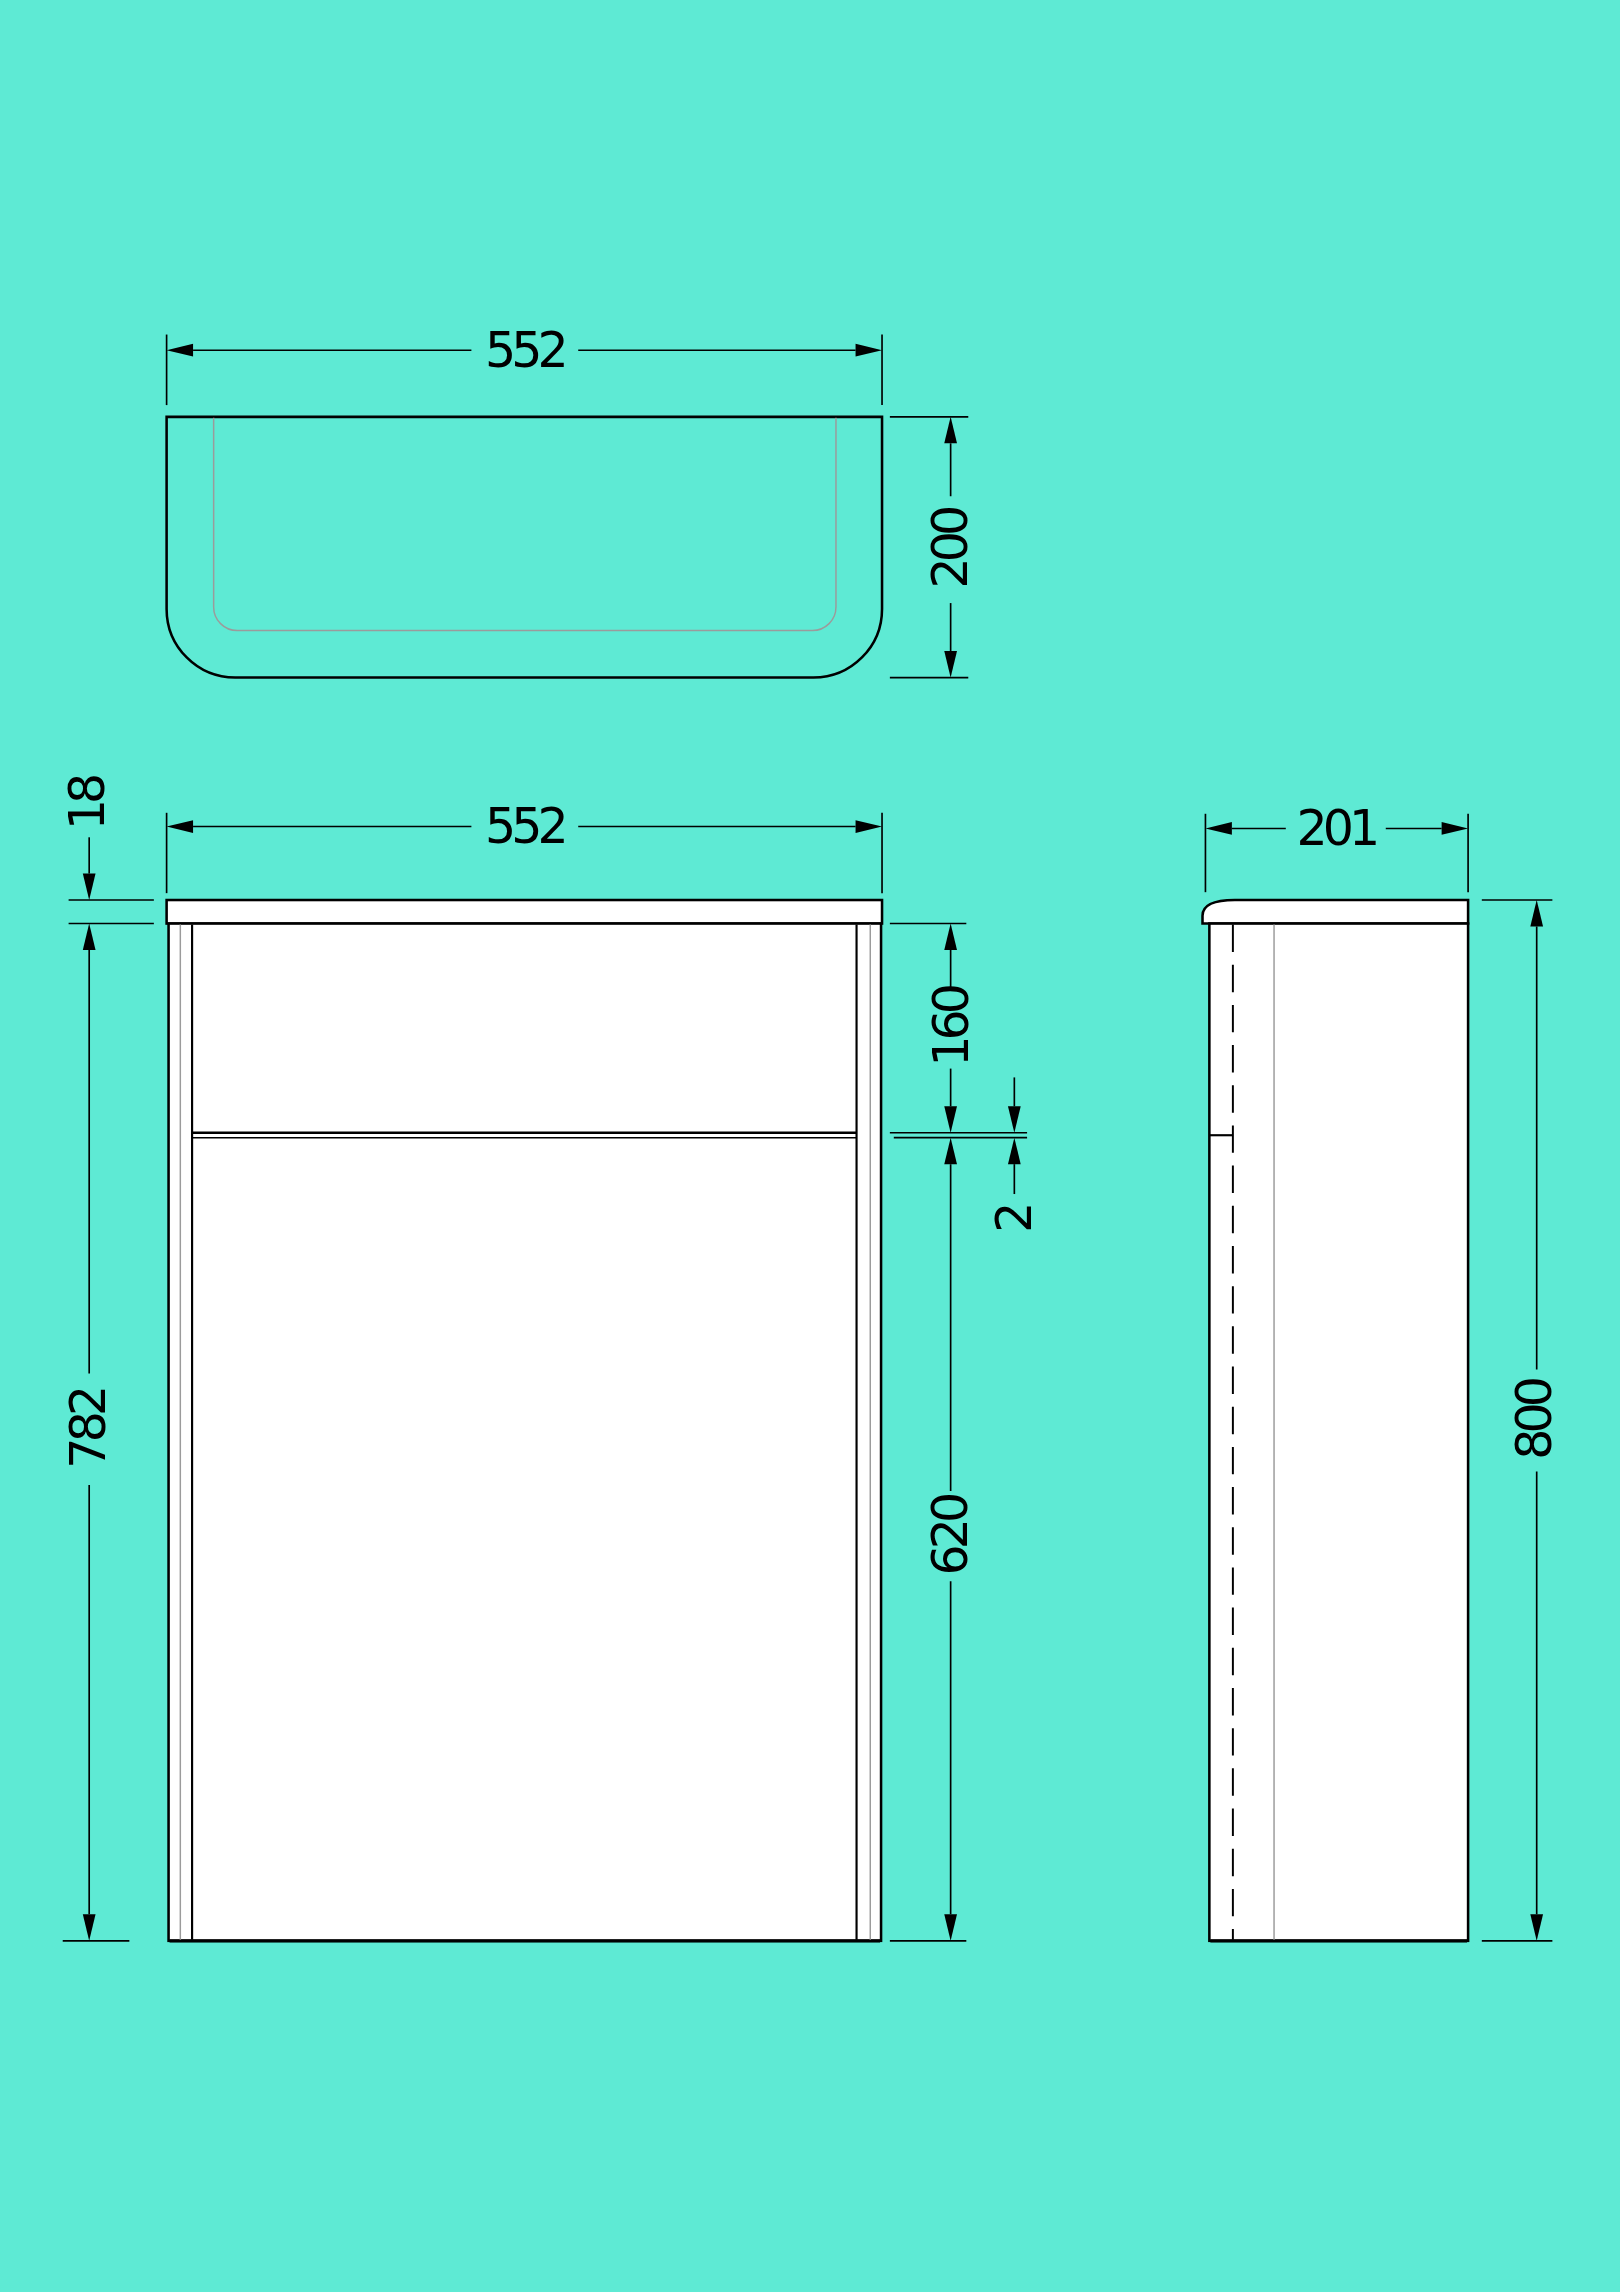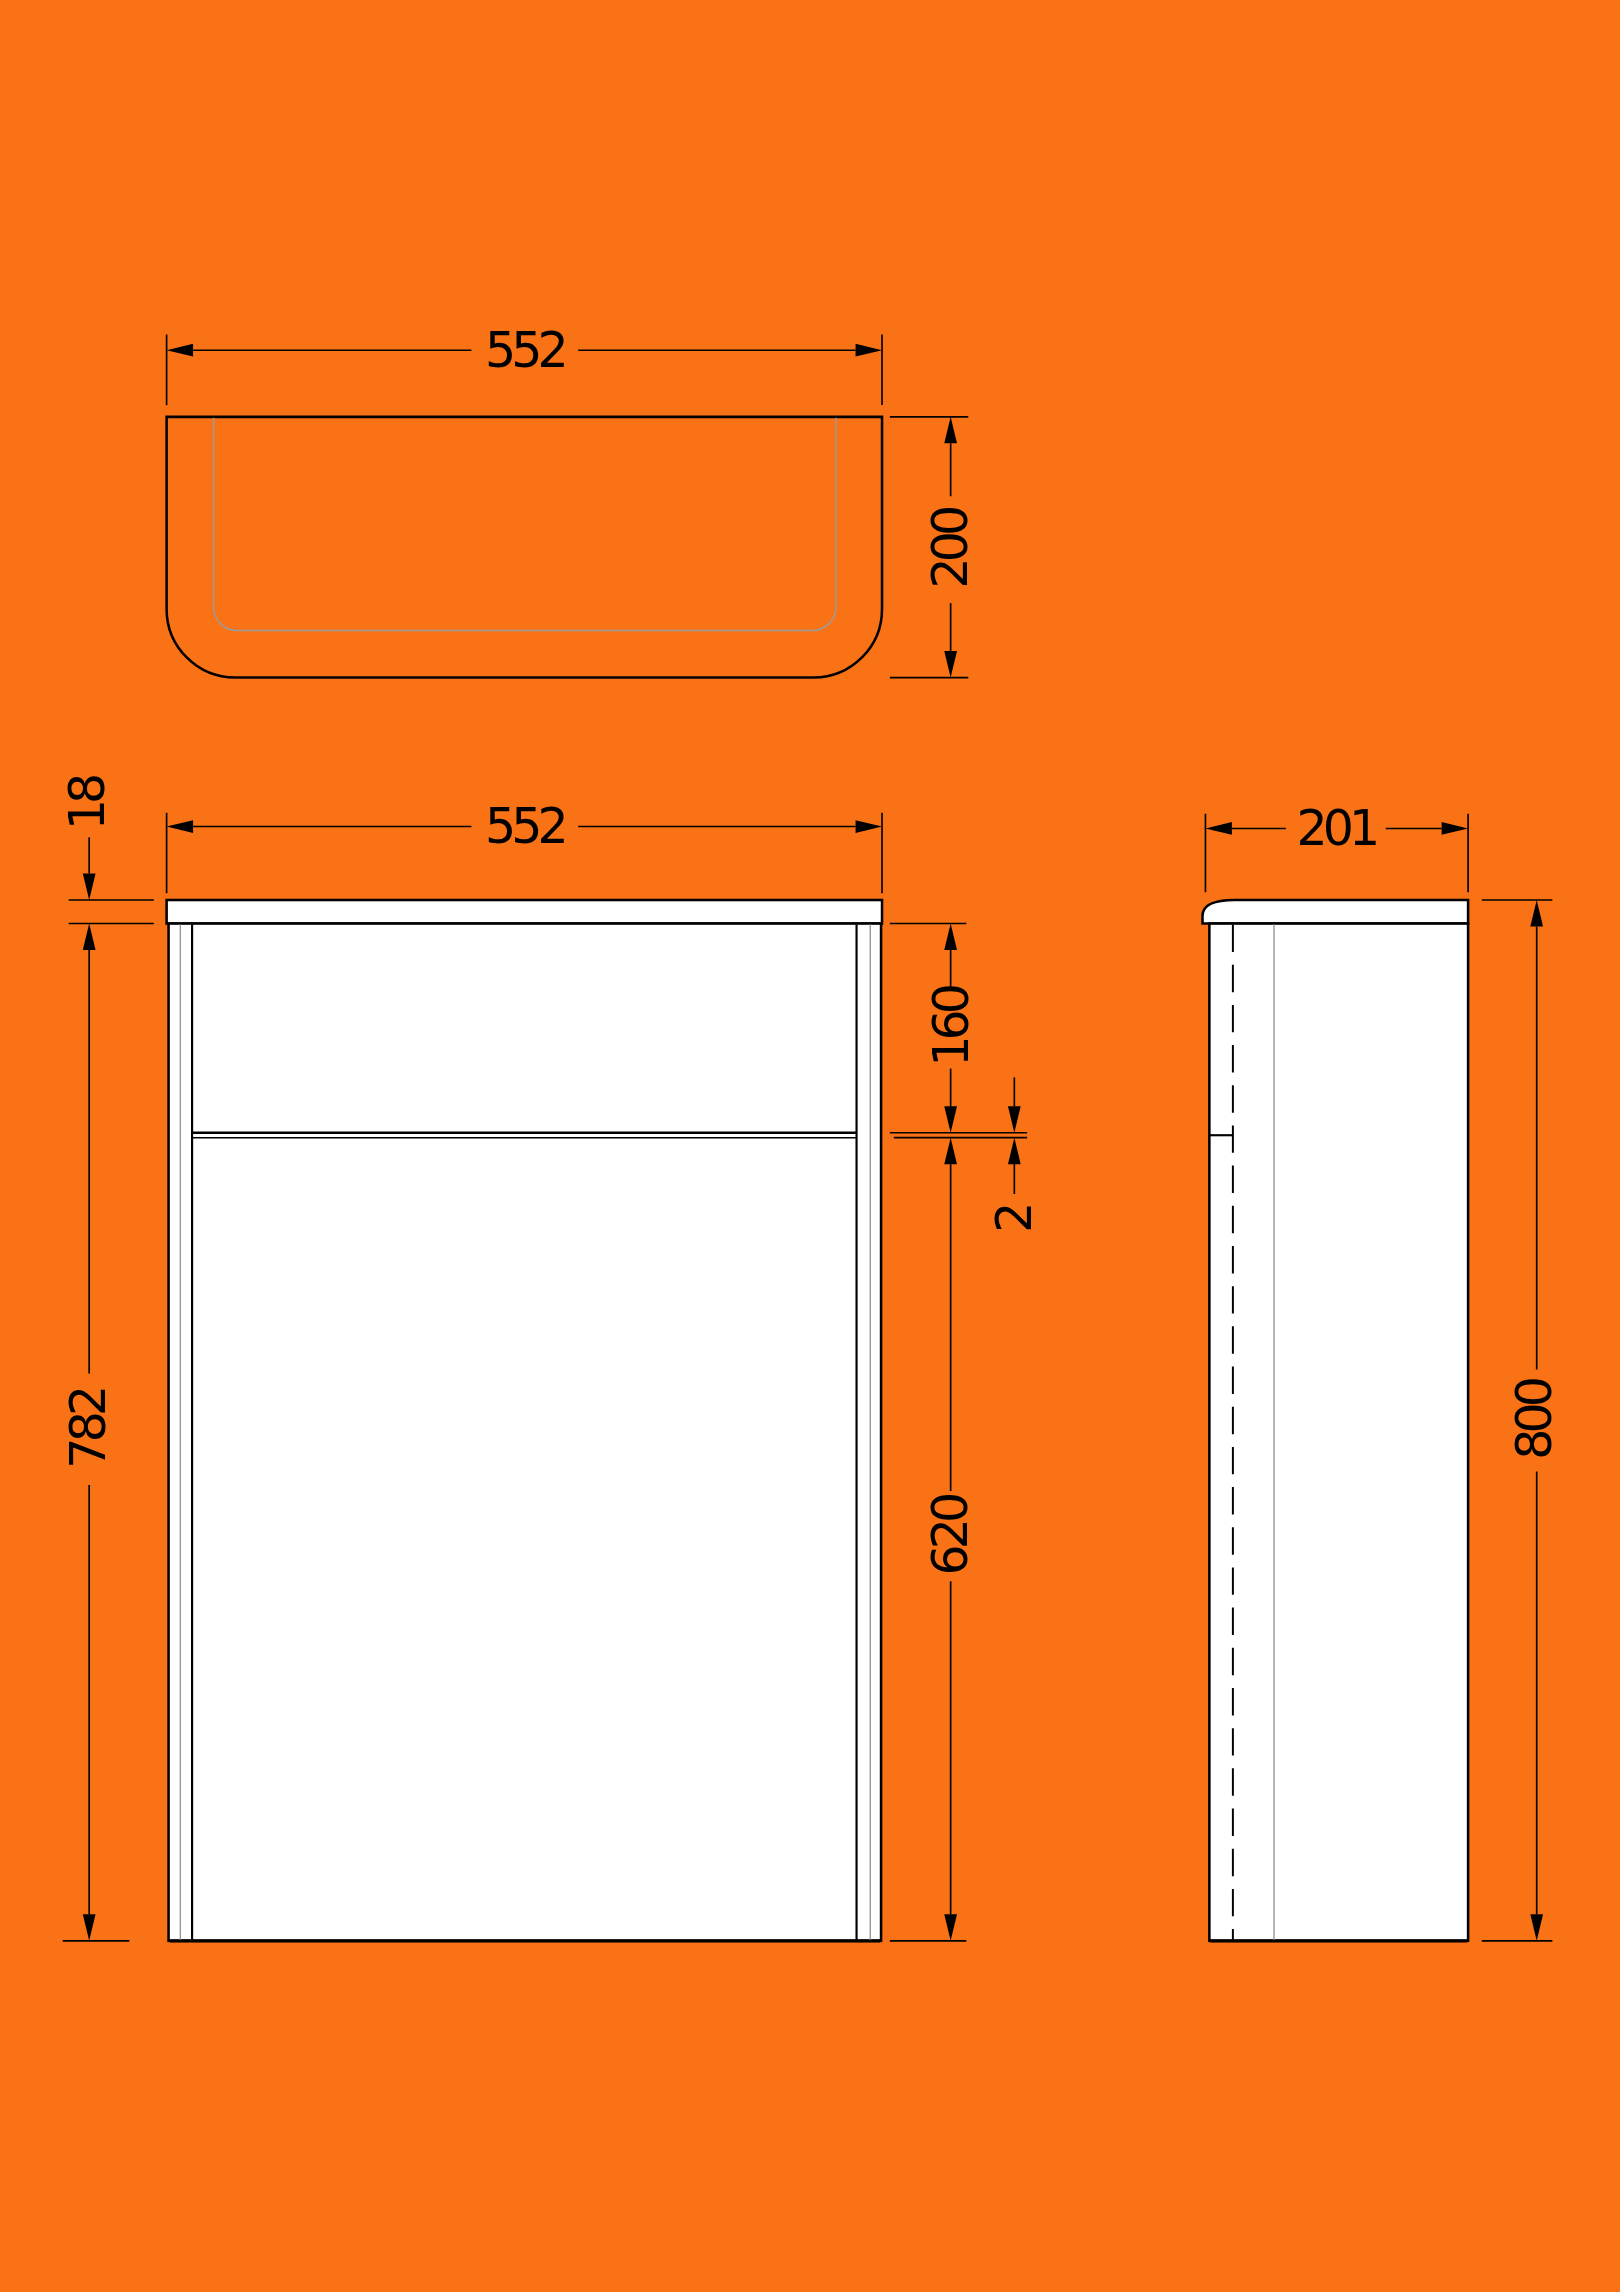--- a/index.html
+++ b/index.html
@@ -3,21 +3,21 @@
 <meta charset="utf-8">
 <style>
   html, body {
     margin: 0;
     padding: 0;
     background: #ffffff;
   }
   .sheet {
     width: 1620px;
     height: 2293px;
-    background: #f97316;
+    background: #5eead4;
     position: relative;
   }
   svg { display: block; }
   
   .o  { fill: none; stroke: #000000; stroke-width: 2.6; }
   .of { fill: #ffffff; stroke: #000000; stroke-width: 2.6; }
   
   .i  { fill: none; stroke: #000000; stroke-width: 2.2; }
   
   .g  { fill: none; stroke: #9b9b9b; stroke-width: 1.5; }

